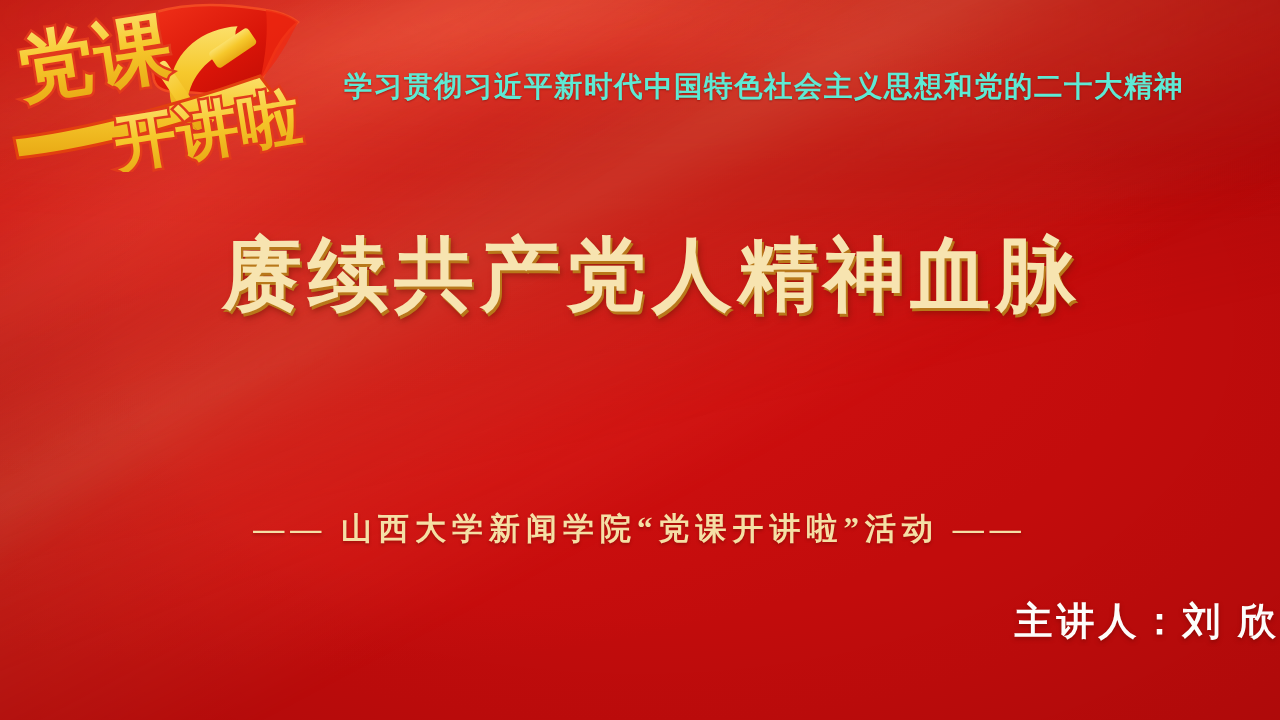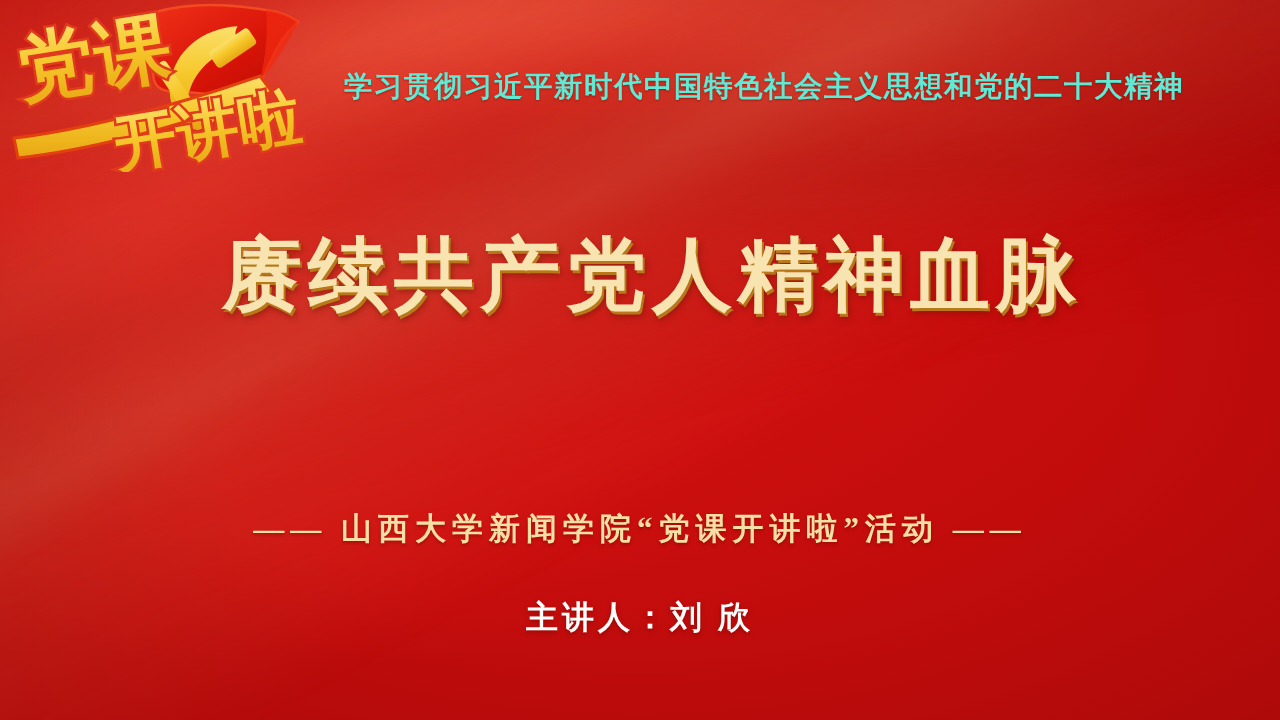--- a/index.html
+++ b/index.html
@@ -158,24 +158,24 @@
     white-space: nowrap;
     margin-top: 16px;
   }
 
   
   .speaker {
     position: absolute;
     left: 0;
     top: 596px;
     width: 1280px;
-    text-align: center;
-    font-family: "Liberation Serif", "DejaVu Serif", serif;
-    font-weight: bold;
-    font-size: 32px;
+    text-align: right;
+    font-family: "Liberation Serif", "DejaVu Serif", serif;
+    font-weight: bold;
+    font-size: 38px;
     letter-spacing: 4px;
     color: #fdfdfb;
     text-shadow: 0 2px 4px rgba(110,8,0,0.55);
     white-space: nowrap;
   }
 </style>
 </head>
 <body>
 
 <div class="slide">

